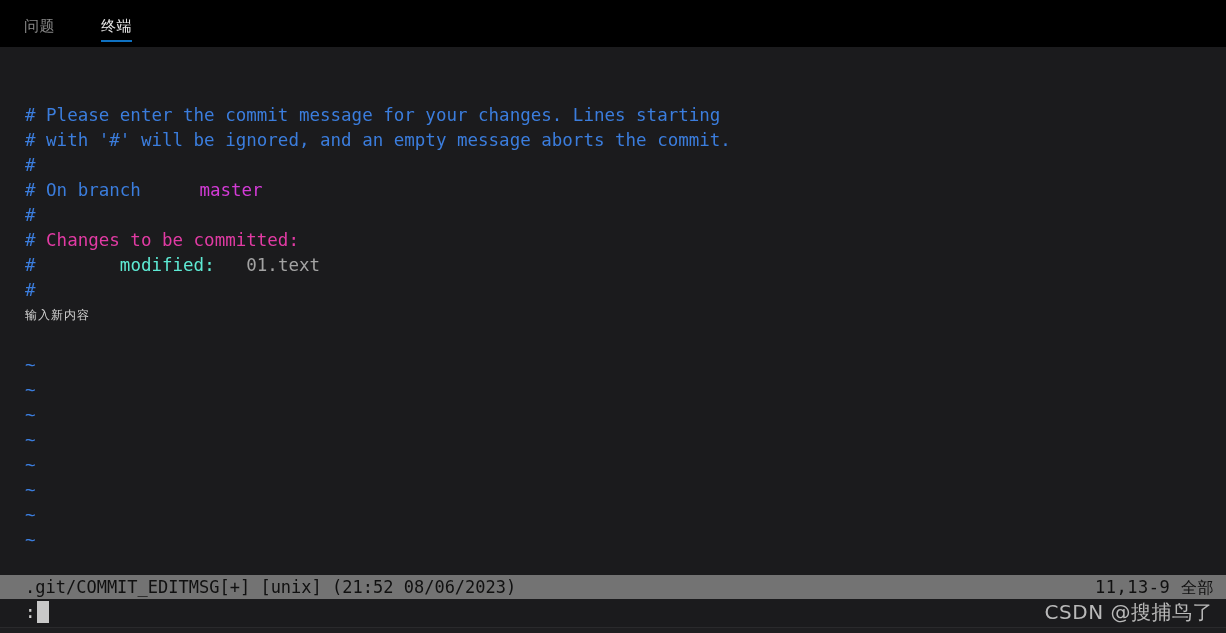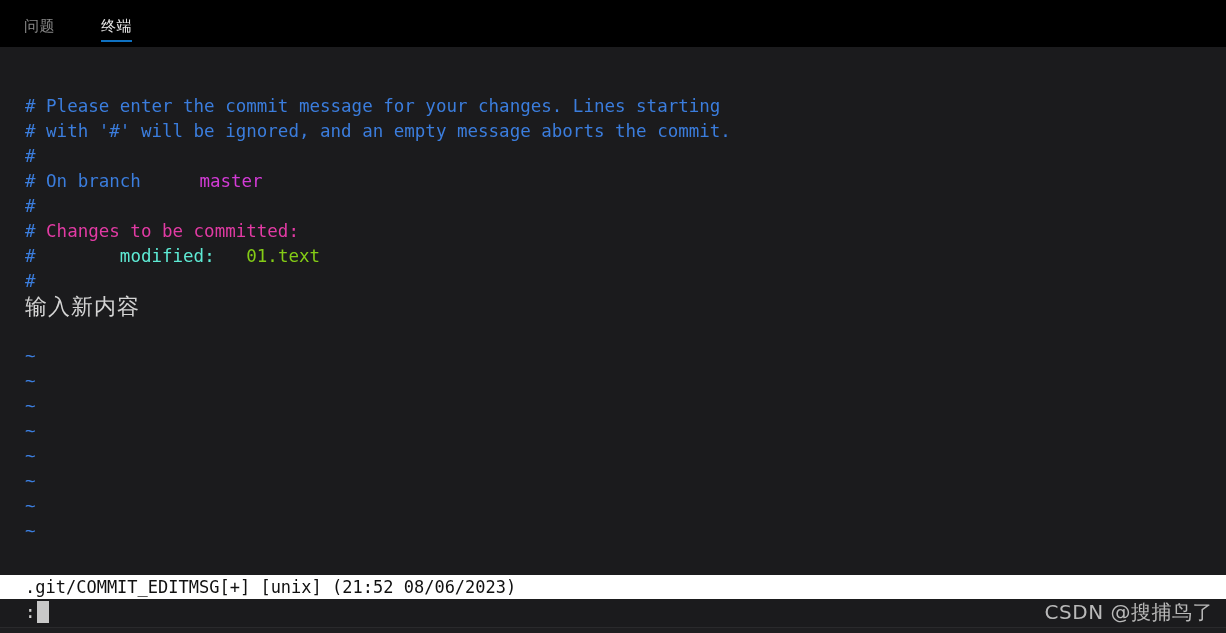--- a/index.html
+++ b/index.html
@@ -48,57 +48,57 @@
     left: 0; right: 0;
     bottom: 0;
     height: 2px;
     background: #0e70c0;
   }
 
   
   #terminal-body {
     position: absolute;
     left: 0;
-    top: 47px;
+    top: 56px;
     width: 1226px;
     height: 528px;
     background: #1b1b1d;
     padding: 47px 0 0 25px;
     box-sizing: border-box;
   }
   .term-line {
     font-family: "DejaVu Sans Mono", monospace;
     font-size: 17.5px;
     line-height: 25px;
     height: 25px;
     white-space: pre;
     color: #3b78e0;
     letter-spacing: 0px;
   }
   .c-blue   { color: #3b7ddd; }
   .c-magenta{ color: #d33bd6; margin-left: 48px; }
   .c-pink   { color: #e23ba4; }
   .c-green  { color: #5eead4; }
-  .c-orange { color: #84cc16; }
+  .c-orange { color: #a3a3a3; }
   .c-white  { color: #d4d4d4; }
   .cjk {
     font-family: "DejaVu Sans", sans-serif;
-    font-size: 22px;
+    font-size: 12px;
     letter-spacing: 1px;
   }
   .term-line.blank { color: transparent; }
 
   
   #vim-status {
     position: absolute;
     left: 0;
     top: 575px;
     width: 1226px;
     height: 24px;
-    background: #ffffff;
+    background: #737373;
     color: #101010;
     font-family: "DejaVu Sans Mono", monospace;
     font-size: 17px;
     line-height: 24px;
     white-space: pre;
     box-sizing: border-box;
     padding: 0 0 0 25px;
     display: flex;
     align-items: center;
     overflow: hidden;
@@ -207,20 +207,21 @@
   <div class="term-line c-blue">~</div>
   <div class="term-line c-blue">~</div>
   <div class="term-line c-blue">~</div>
   <div class="term-line c-blue">~</div>
 
 </div>
 
 <div id="vim-status">
   <span id="vim-status-left">.git/COMMIT_EDITMSG[+] [unix] (21:52 08/06/2023)</span>
   <span id="vim-status-spacer"></span>
+  <span id="vim-status-right"><span>11,13-9</span><span> </span><span class="cjk-st">全部</span></span>
 </div>
 
 <div id="vim-cmdline">
   <span id="cmd-colon">:</span>
   <span id="cmd-cursor"></span>
 </div>
 
 <div id="watermark">CSDN @搜捕鸟了</div>
 
 <div id="bottom-strip"></div>

